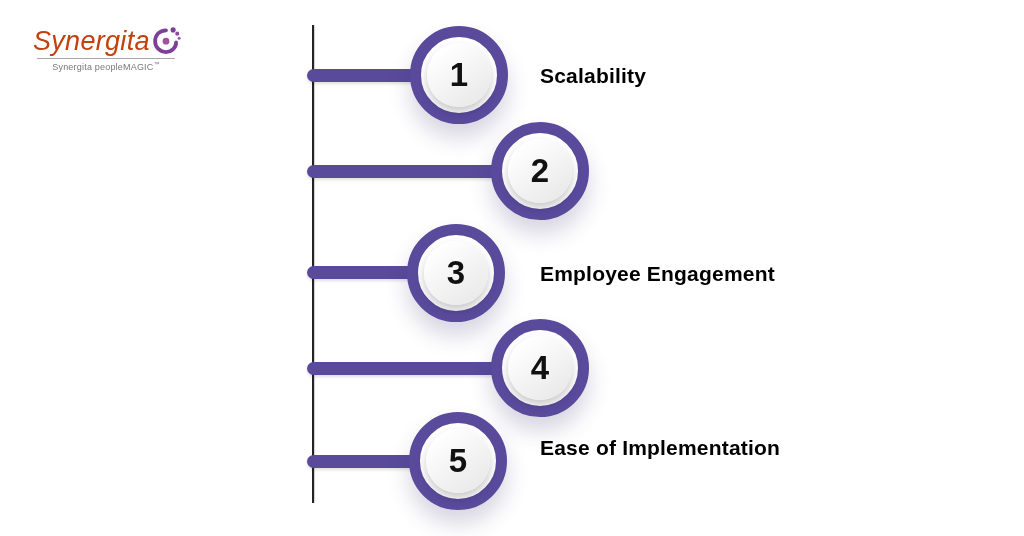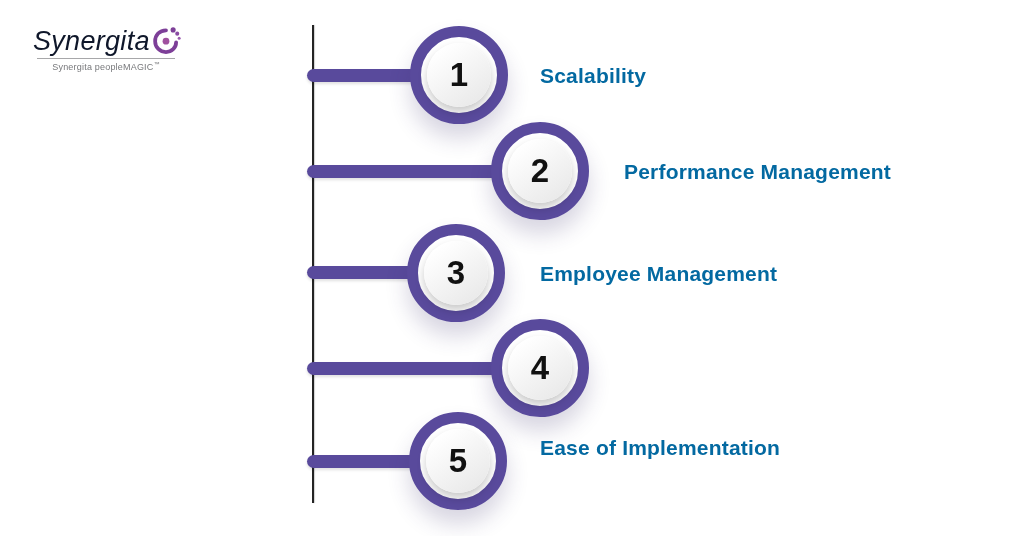--- a/index.html
+++ b/index.html
@@ -11,21 +11,21 @@
     font-family:"Liberation Sans",sans-serif;
   }
 
   
   .logo{position:absolute;left:33px;top:27px;width:150px;}
   .logo-row{display:flex;align-items:flex-start;}
   .logo-name{
     font-size:27px;
     font-style:italic;
     font-weight:500;
-    color:#0f172a;
+    color:#c2410c;
     letter-spacing:.3px;
     line-height:28px;
   }
   .logo-icon{width:30px;height:30px;margin-left:1px;margin-top:-2px;}
   .logo-divider{
     position:absolute;left:4px;top:31px;
     width:138px;height:1px;background:#a7a7a9;
   }
   .logo-tagline{
     position:absolute;left:0;top:34px;width:146px;
@@ -73,21 +73,21 @@
     background:linear-gradient(145deg,#ffffff 15%,#f3f3f3 55%,#e9e9e9 90%);
     box-shadow:0 5px 10px rgba(0,0,0,.22);
     display:flex;align-items:center;justify-content:center;
     font-size:33px;font-weight:bold;color:#111111;
   }
 
   
   .step-label{
     position:absolute;
     transform:translateY(-50%);
-    font-size:21px;font-weight:bold;color:#0369a1;
+    font-size:21px;font-weight:bold;color:#000000;
     white-space:nowrap;letter-spacing:.2px;
   }
   .step-label.r1{left:540px;top:76px;}
   .step-label.r2{left:624px;top:172px;}
   .step-label.r3{left:540px;top:274px;}
   .step-label.r4{left:624px;top:369px;}
   .step-label.r5{left:540px;top:448px;}
 </style>
 </head>
 <body>
@@ -129,17 +129,16 @@
     <div class="node-inner">3</div>
   </div>
   <div class="node r4">
     <div class="node-inner">4</div>
   </div>
   <div class="node r5">
     <div class="node-inner">5</div>
   </div>
 
   <div class="step-label r1">Scalability</div>
-  <div class="step-label r2">Performance Management</div>
-  <div class="step-label r3">Employee Management</div>
+  <div class="step-label r3">Employee Engagement</div>
   <div class="step-label r5">Ease of Implementation</div>
 
 </div>
 
 </body></html>

